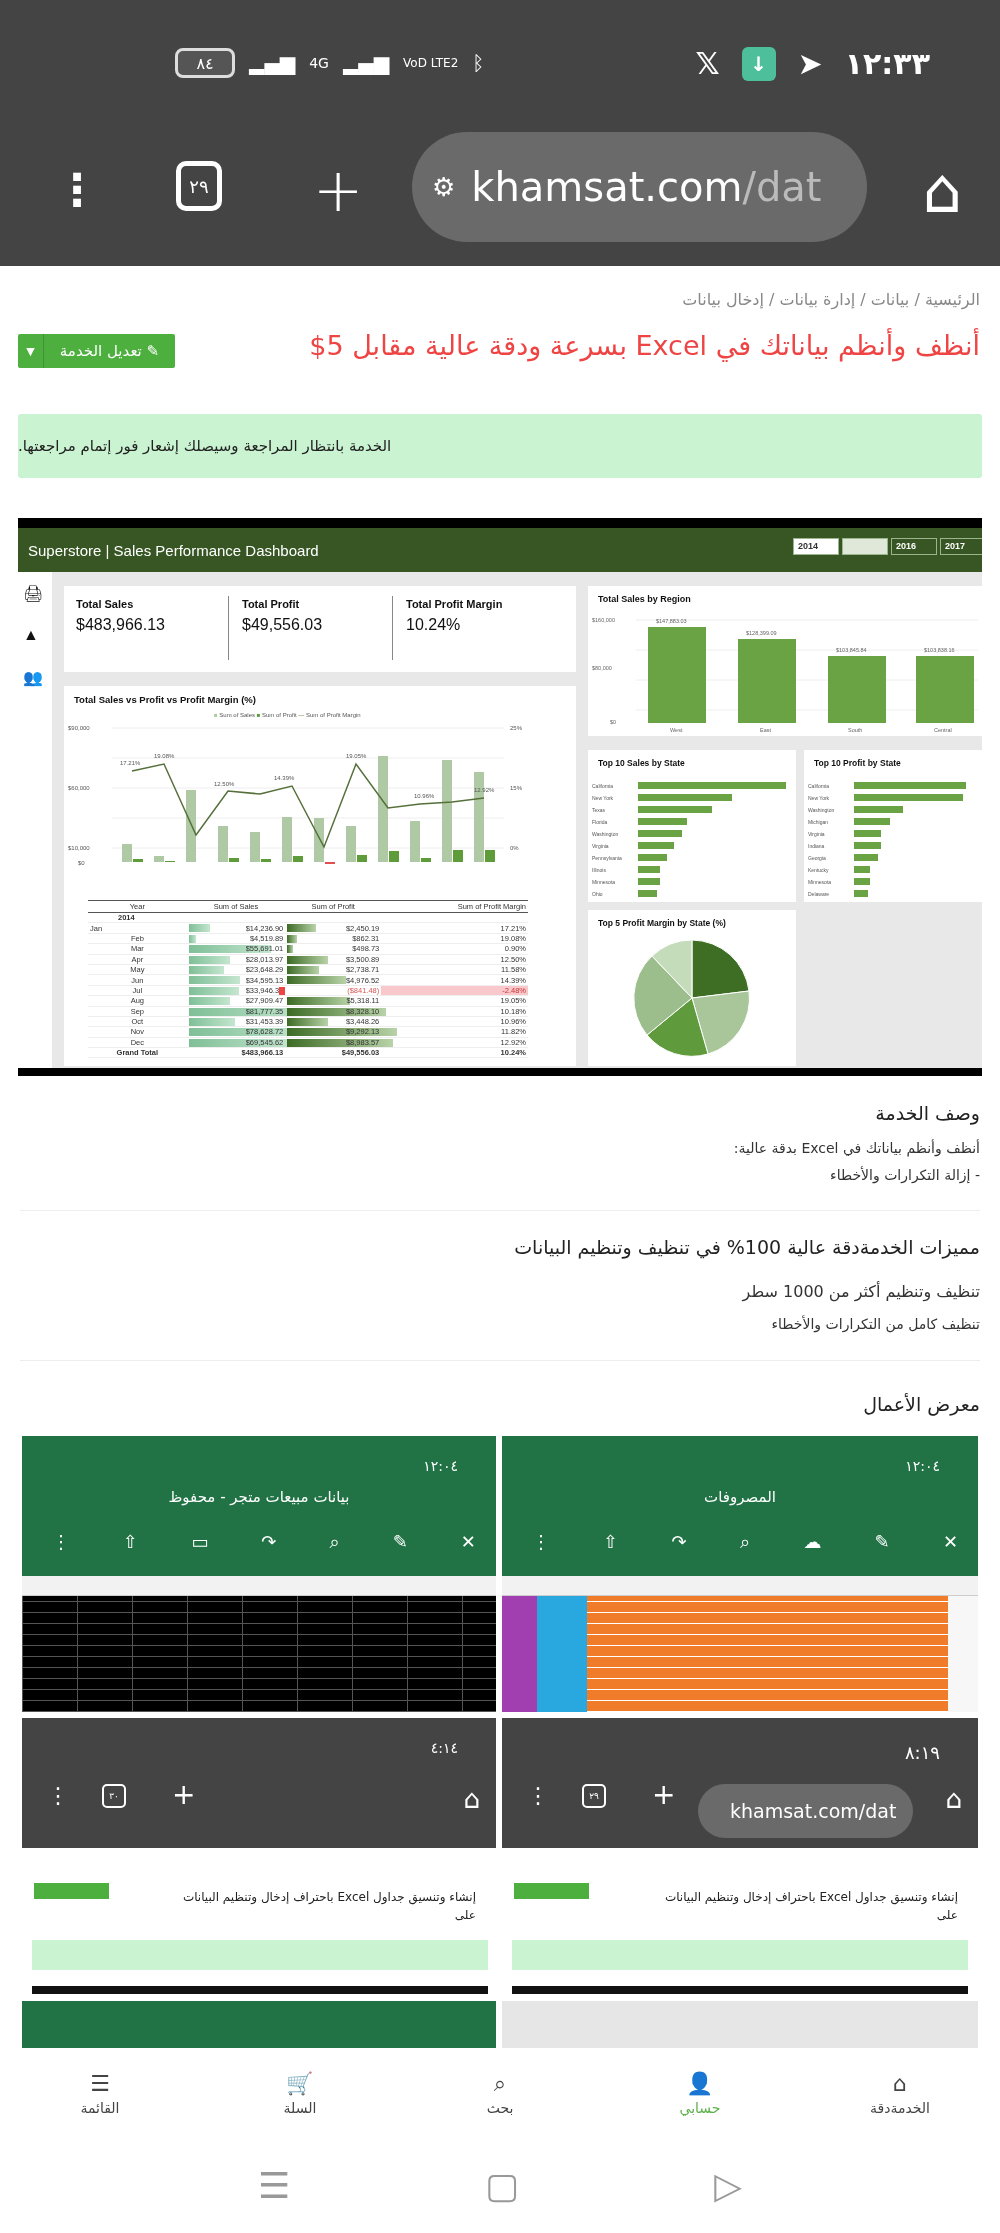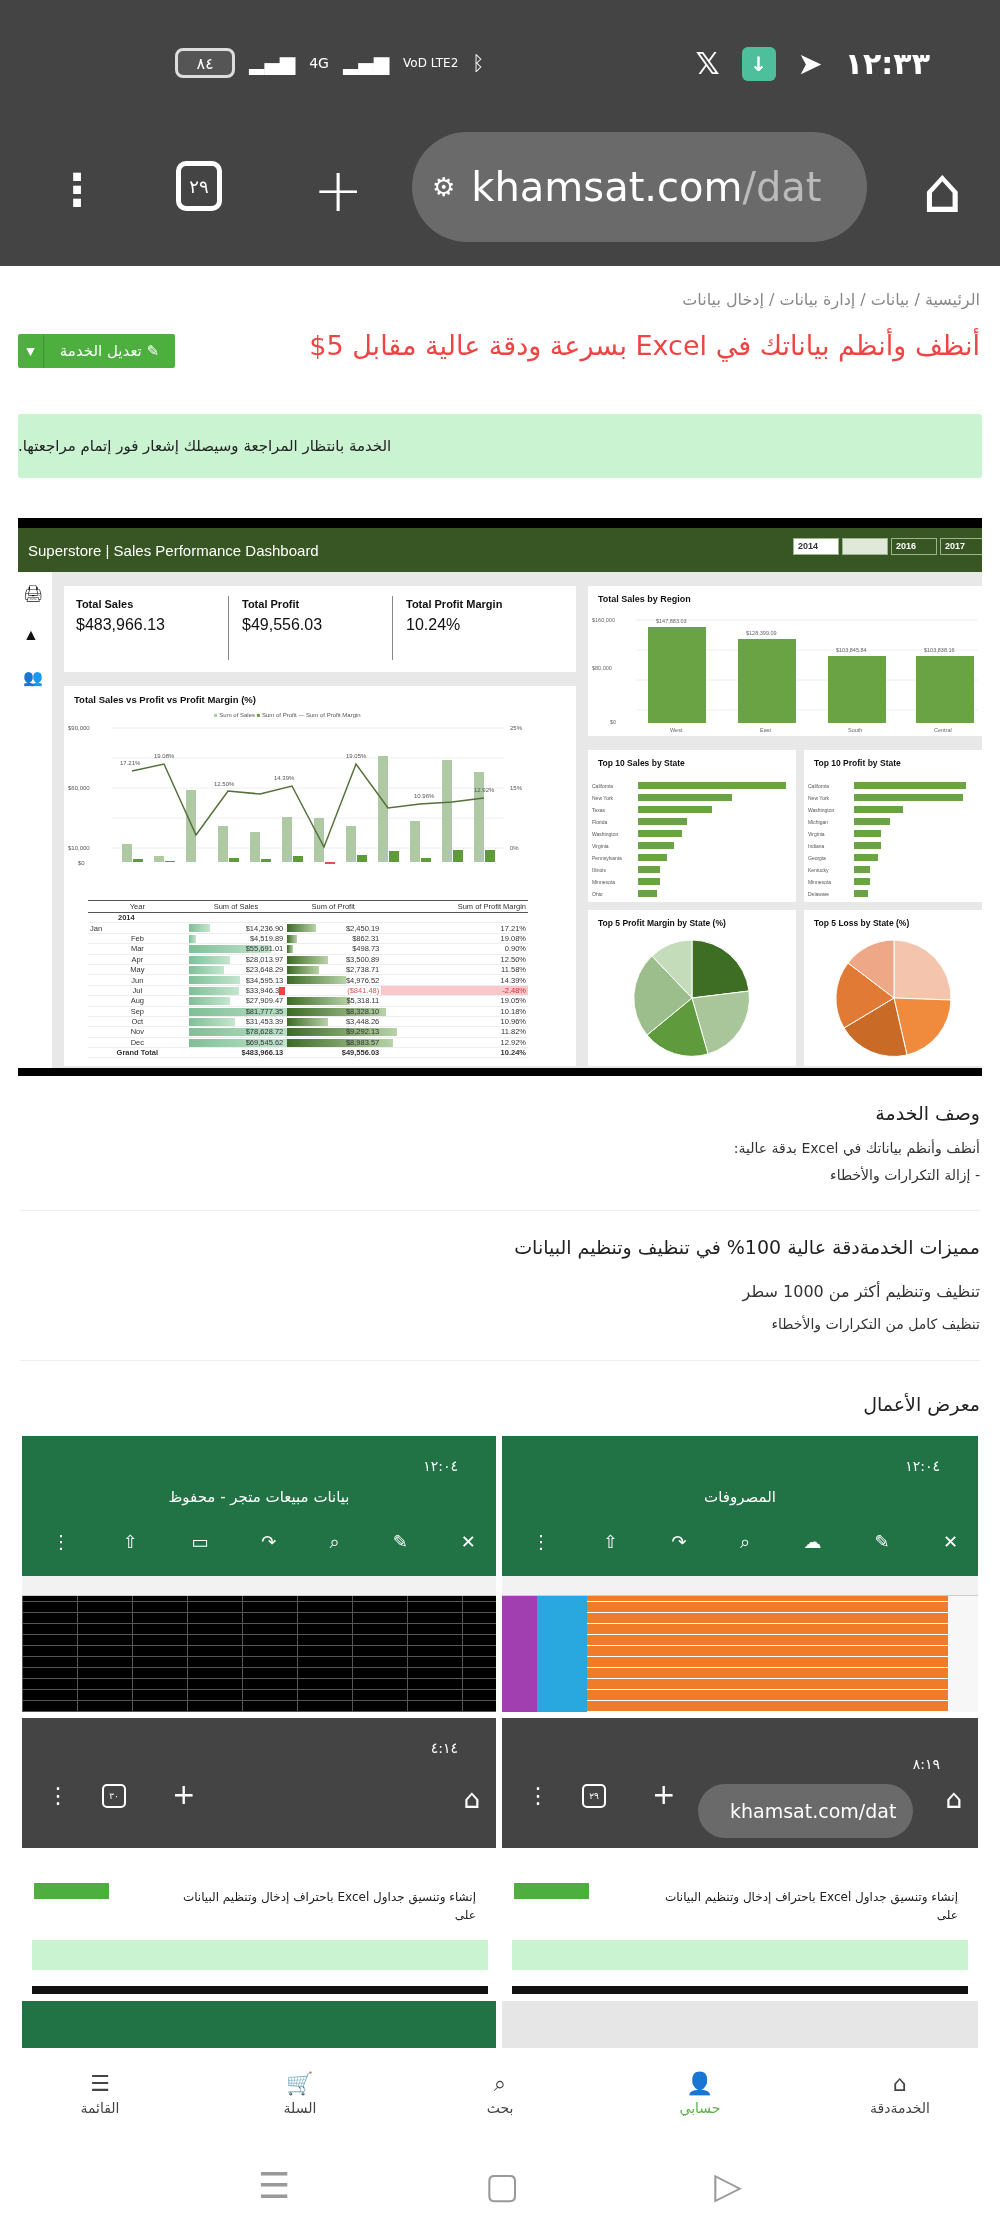--- a/index.html
+++ b/index.html
@@ -381,32 +381,20 @@
     <svg width="208" height="130" style="position:absolute;top:24px">
       <g transform="translate(104,64)" stroke="#fff" stroke-width="1">
         <path d="M0,0 L0,-58 A58,58 0 0,1 57,-7 Z" fill="#3e6e24"></path>
         <path d="M0,0 L57,-7 A58,58 0 0,1 16,56 Z" fill="#a8c69a"></path>
         <path d="M0,0 L16,56 A58,58 0 0,1 -45,37 Z" fill="#5f9a3c"></path>
         <path d="M0,0 L-45,37 A58,58 0 0,1 -40,-42 Z" fill="#9cbe8c"></path>
         <path d="M0,0 L-40,-42 A58,58 0 0,1 0,-58 Z" fill="#c5dcbb"></path>
       </g>
     </svg>
   </div>
-  <div class="panel" style="left:786px;top:382px;width:178px;height:156px">
-    <div class="ptitle" style="font-size:8.5px">Top 5 Loss by State (%)</div>
-    <svg width="178" height="130" style="position:absolute;top:24px">
-      <g transform="translate(90,64)" stroke="#fff" stroke-width="1">
-        <path d="M0,0 L0,-58 A58,58 0 0,1 57,2 Z" fill="#f4c4ad"></path>
-        <path d="M0,0 L57,2 A58,58 0 0,1 13,57 Z" fill="#f08a3c"></path>
-        <path d="M0,0 L13,57 A58,58 0 0,1 -50,30 Z" fill="#c96a26"></path>
-        <path d="M0,0 L-50,30 A58,58 0 0,1 -46,-35 Z" fill="#e07a34"></path>
-        <path d="M0,0 L-46,-35 A58,58 0 0,1 0,-58 Z" fill="#eea888"></path>
-      </g>
-    </svg>
-  </div>
 </div>
 
 <div class="section-h" dir="rtl" style="top:1102px">وصف الخدمة</div>
 <div class="section-t" dir="rtl" style="top:1140px">أنظف وأنظم بياناتك في Excel بدقة عالية:</div>
 <div class="section-t" dir="rtl" style="top:1167px">- إزالة التكرارات والأخطاء</div>
 <div class="hr" style="top:1210px"></div>
 <div class="section-h" dir="rtl" style="top:1236px">مميزات الخدمةدقة عالية 100% في تنظيف وتنظيم البيانات</div>
 <div class="section-t" dir="rtl" style="top:1282px;font-size:16px">تنظيف وتنظيم أكثر من 1000 سطر</div>
 <div class="section-t" dir="rtl" style="top:1316px">تنظيف كامل من التكرارات والأخطاء</div>
 <div class="hr" style="top:1360px"></div>
@@ -460,21 +448,21 @@
     <div style="position:absolute;right:16px;top:66px;font-size:26px">⌂</div>
   </div>
   <div dir="rtl" style="position:absolute;right:20px;top:170px;width:300px;font-size:12px;color:#222;line-height:18px">إنشاء وتنسيق جداول Excel باحتراف إدخال وتنظيم البيانات على</div>
   <div style="position:absolute;left:12px;top:165px;width:75px;height:16px;background:#4caf3e"></div>
   <div style="position:absolute;left:10px;top:222px;width:456px;height:30px;background:#c9f3d1"></div>
   <div style="position:absolute;left:10px;top:268px;width:456px;height:8px;background:#111"></div>
   <div style="position:absolute;left:0;top:283px;width:474px;height:47px;background:#217346"></div>
 </div>
 <div class="thumb" style="left:502px;top:1718px;width:476px;height:330px;background:#fff">
   <div style="height:130px;background:#444;color:#fff;position:relative">
-    <div style="position:absolute;right:38px;top:38px;font-size:14px">٨:١٩</div>
+    <div style="position:absolute;right:38px;top:24px;font-size:18px">٨:١٩</div>
     <div style="position:absolute;left:25px;top:65px;font-size:22px">⋮</div>
     <div style="position:absolute;left:80px;top:66px;width:24px;height:24px;border:2px solid #fff;border-radius:5px;font-size:9px;text-align:center;line-height:20px">٢٩</div>
     <div style="position:absolute;left:150px;top:60px;font-size:28px">+</div>
     <div style="position:absolute;left:196px;top:66px;width:215px;height:54px;border-radius:27px;background:#6a6a6a;font-size:19px;line-height:54px;padding-left:32px;overflow:hidden;white-space:nowrap">khamsat.com/dat</div>
     <div style="position:absolute;right:16px;top:66px;font-size:26px">⌂</div>
   </div>
   <div dir="rtl" style="position:absolute;right:20px;top:170px;width:300px;font-size:12px;color:#222;line-height:18px">إنشاء وتنسيق جداول Excel باحتراف إدخال وتنظيم البيانات على</div>
   <div style="position:absolute;left:12px;top:165px;width:75px;height:16px;background:#4caf3e"></div>
   <div style="position:absolute;left:10px;top:222px;width:456px;height:30px;background:#c9f3d1"></div>
   <div style="position:absolute;left:10px;top:268px;width:456px;height:8px;background:#111"></div>

